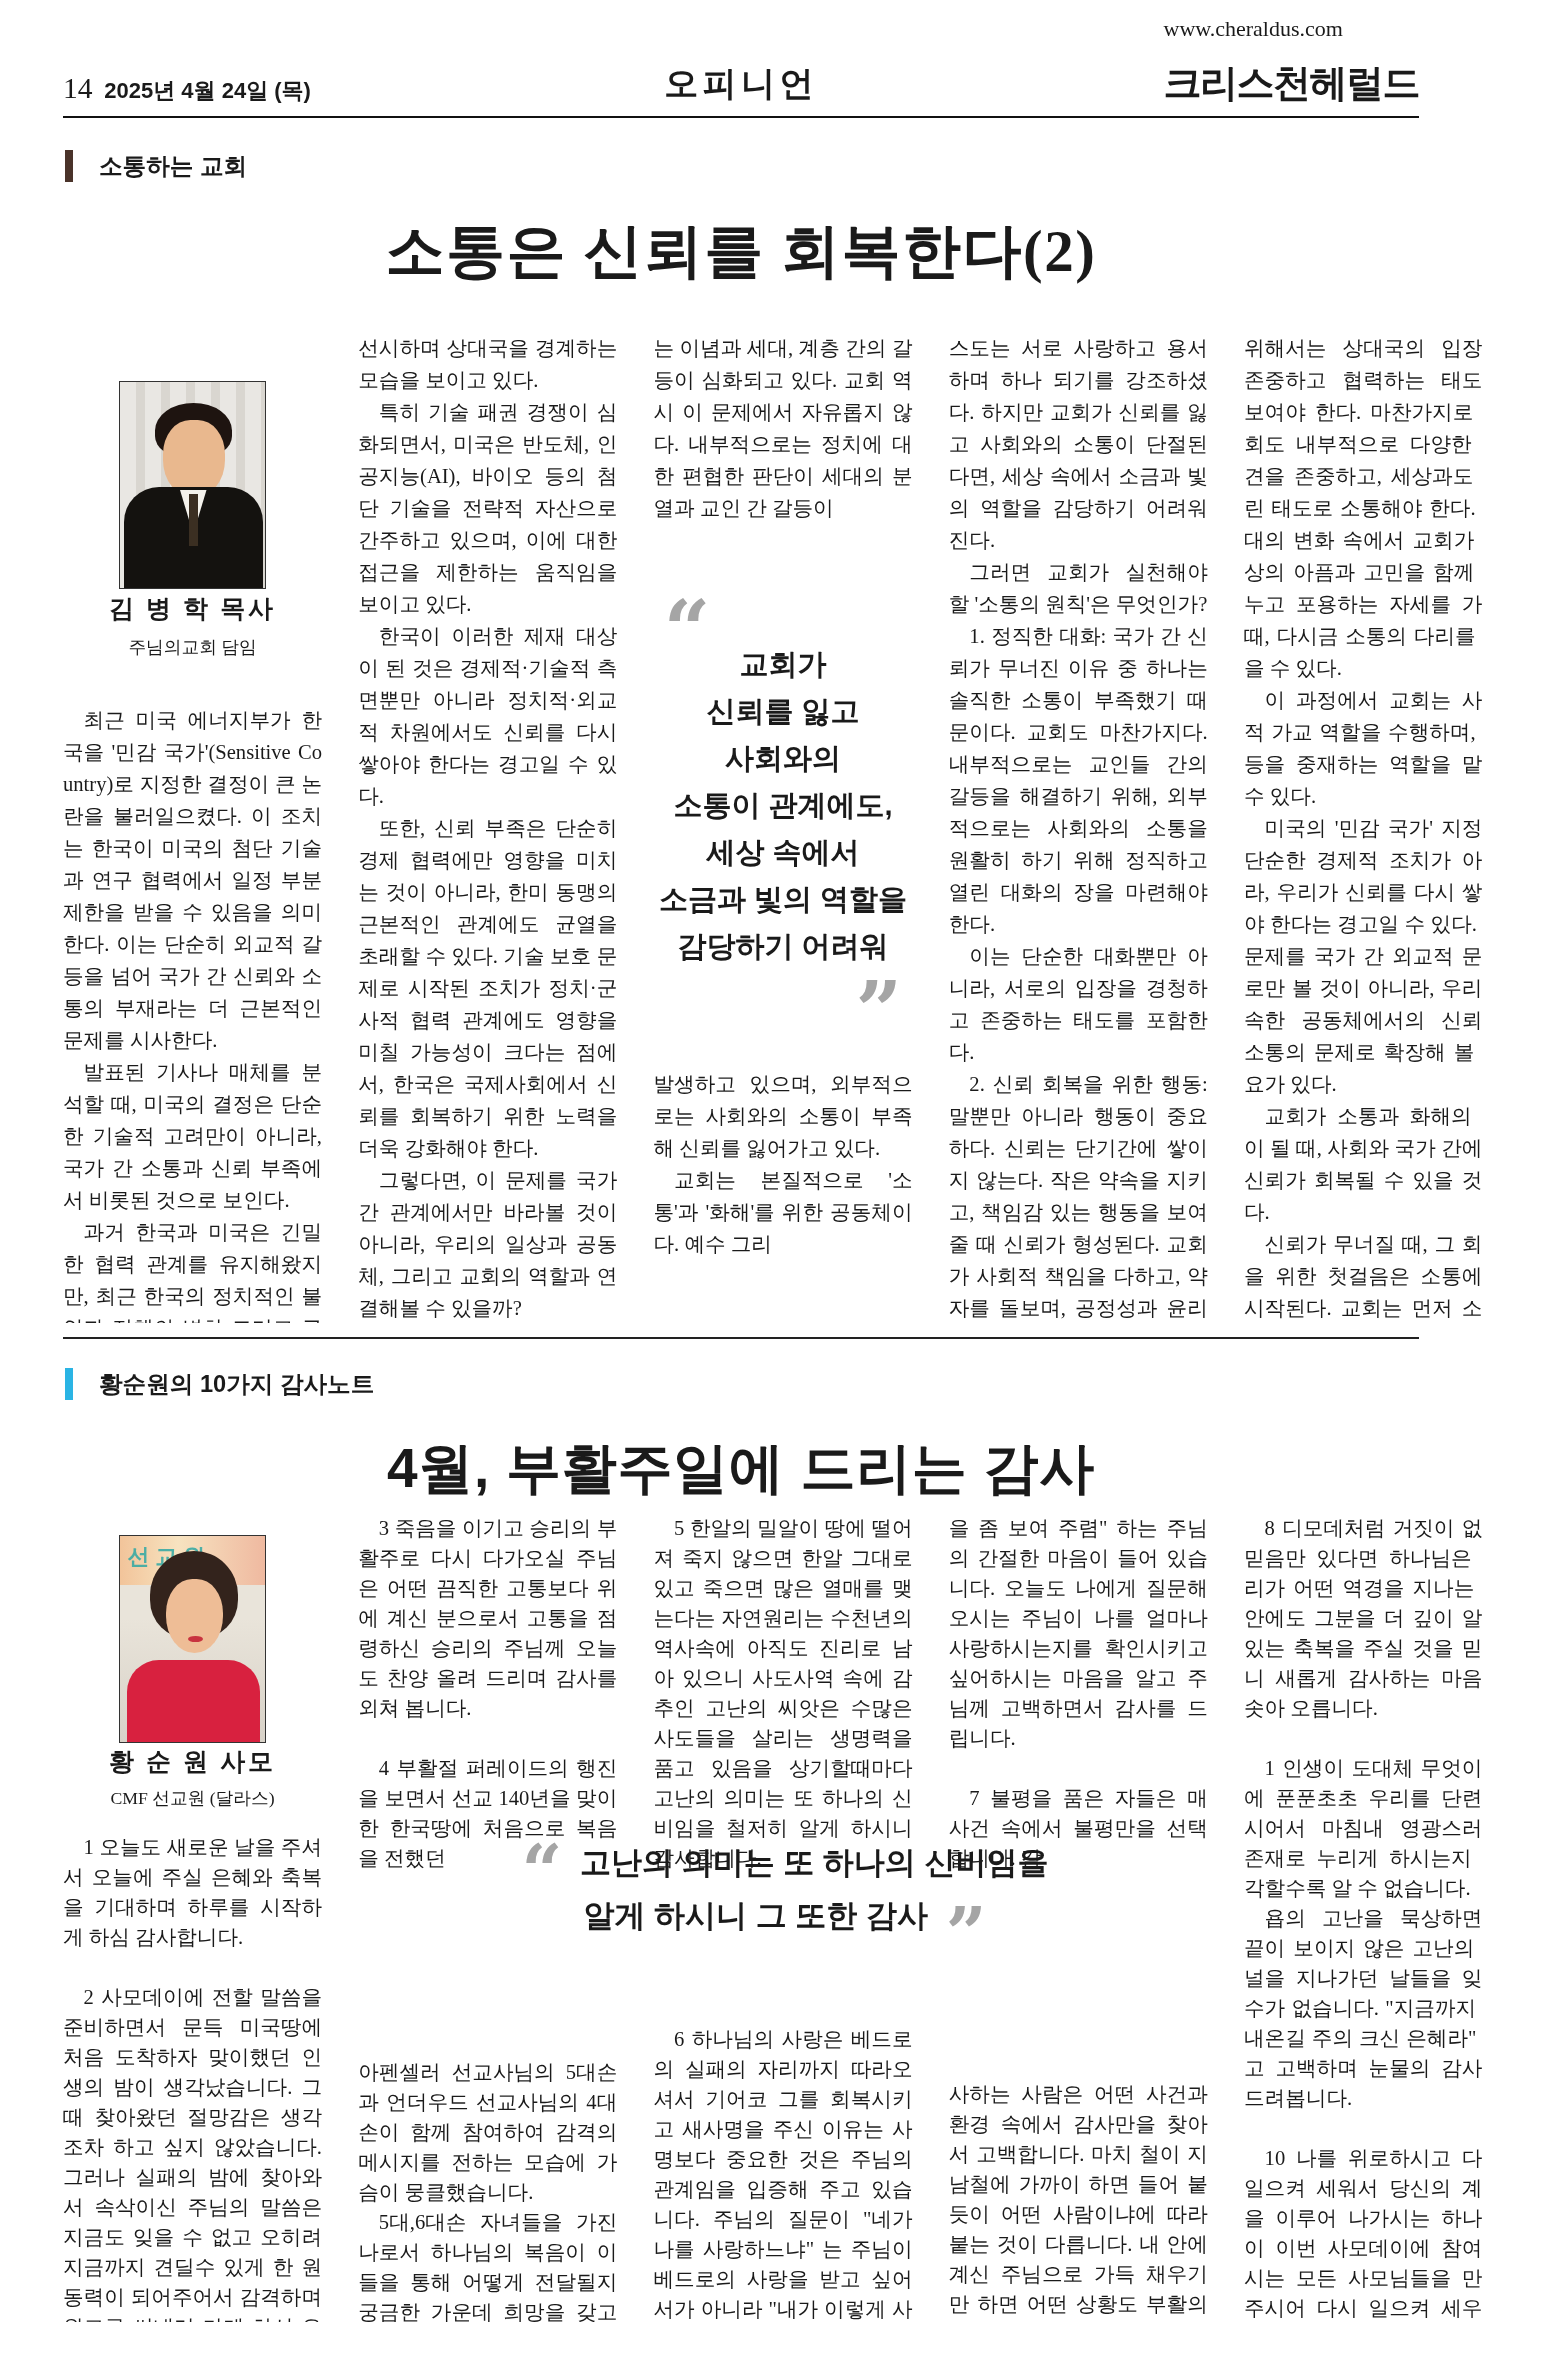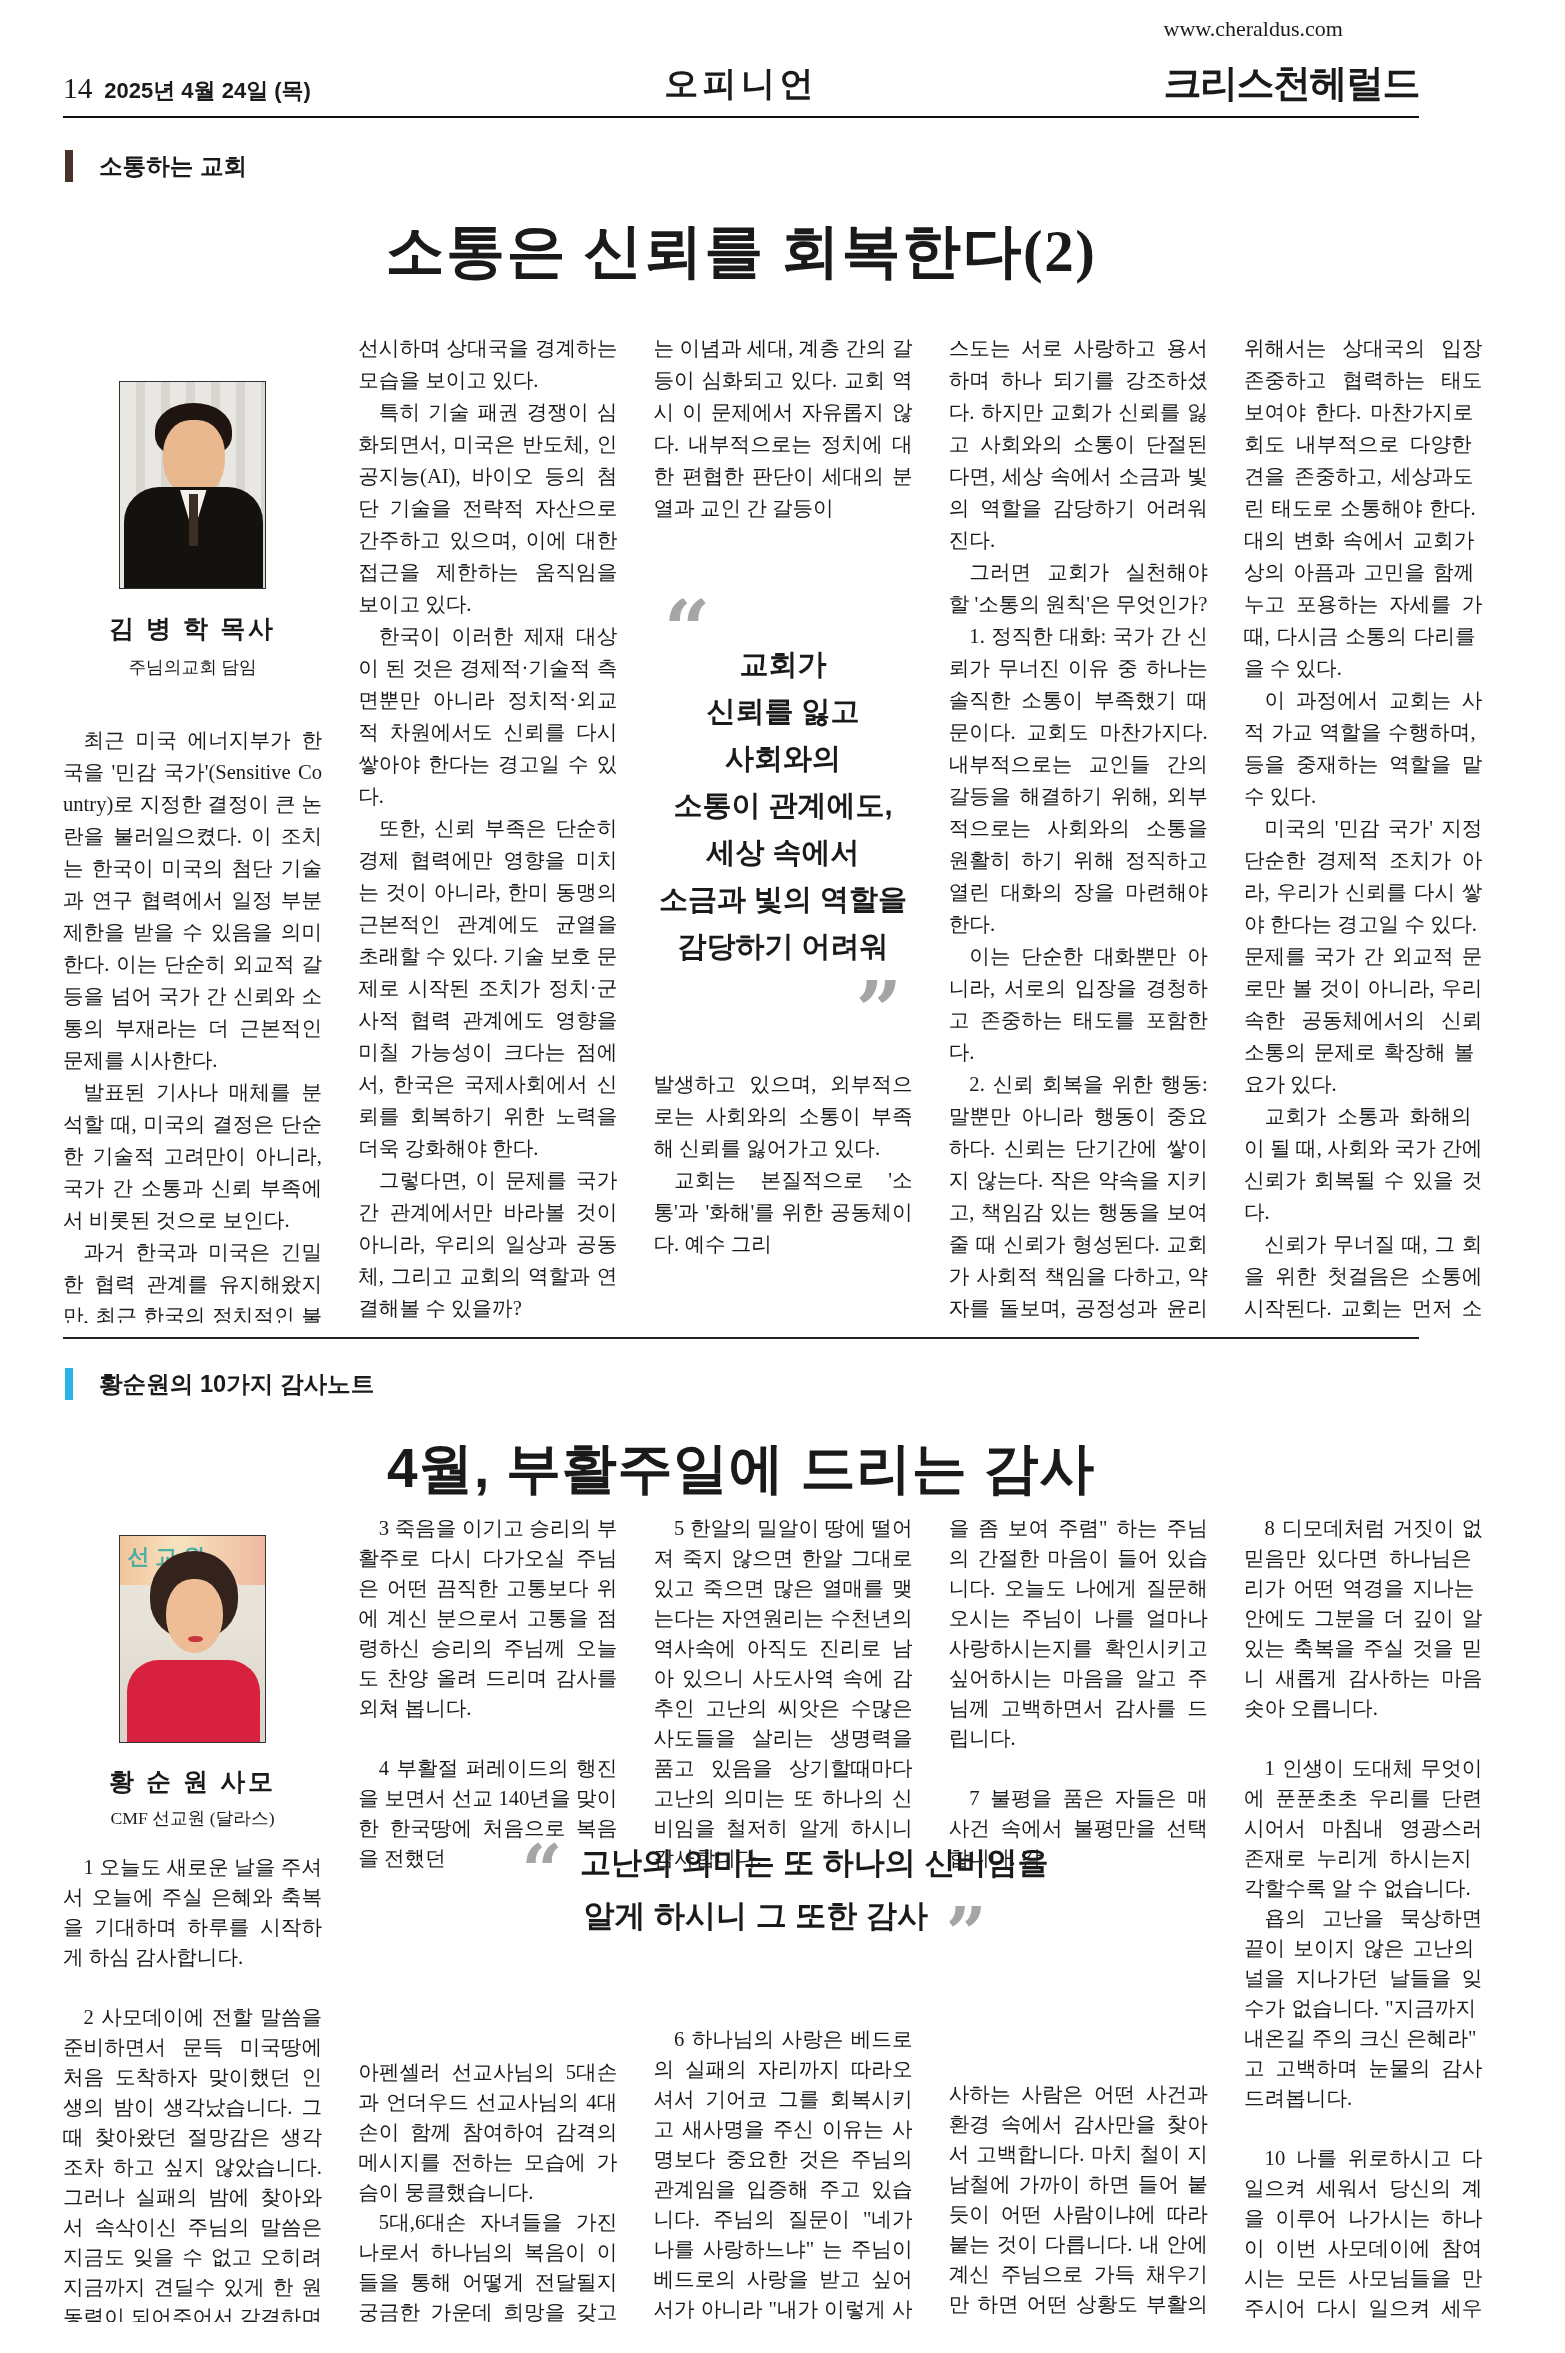--- a/index.html
+++ b/index.html
@@ -48,21 +48,21 @@
 
   .divider { position:absolute; left:63px; right:63px; top:1337px; height:1.5px; background:#222; }
 
   
   .bio { text-align:center; }
   .bio1 { margin-bottom:41px; }
   .bio2 { margin-bottom:19px; }
   .headshot { position:relative; width:147px; height:208px; margin:0 auto; border:0.7px solid #333; overflow:hidden; }
   .bio1 .headshot { margin-top:49px; }
   .bio2 .headshot { margin-top:22px; }
-  .bio-name { margin-top:24px; font-size:25px; font-weight:bold; letter-spacing:2.9px; }
+  .bio-name { margin-top:4px; font-size:25px; font-weight:bold; letter-spacing:2.9px; }
   .bio-role { margin-top:5.9px; font-size:17.7px; }
 
   
   .ph1 { background:repeating-linear-gradient(90deg,#e9e7e3 0 16px,#d9d6d0 16px 25px); }
   .ph1 .hair { position:absolute; left:35px; top:20.6px; width:77px; height:55px; background:#1e1410; border-radius:50% 50% 40% 40%; }
   .ph1 .face { position:absolute; left:43px; top:38px; width:62px; height:77px; background:#e9b88e; border-radius:44% 44% 48% 48%; }
   .ph1 .suit { position:absolute; left:4.4px; top:105px; width:139px; height:103px; background:#14120f; border-radius:35px 35px 0 0; }
   .ph1 .shirt { position:absolute; left:60px; top:108px; width:26.5px; height:44px; background:#f4f2ec; clip-path:polygon(0 0,100% 0,50% 100%); }
   .ph1 .tie { position:absolute; left:69px; top:112px; width:8.8px; height:52px; background:#3b2f22; }
   

